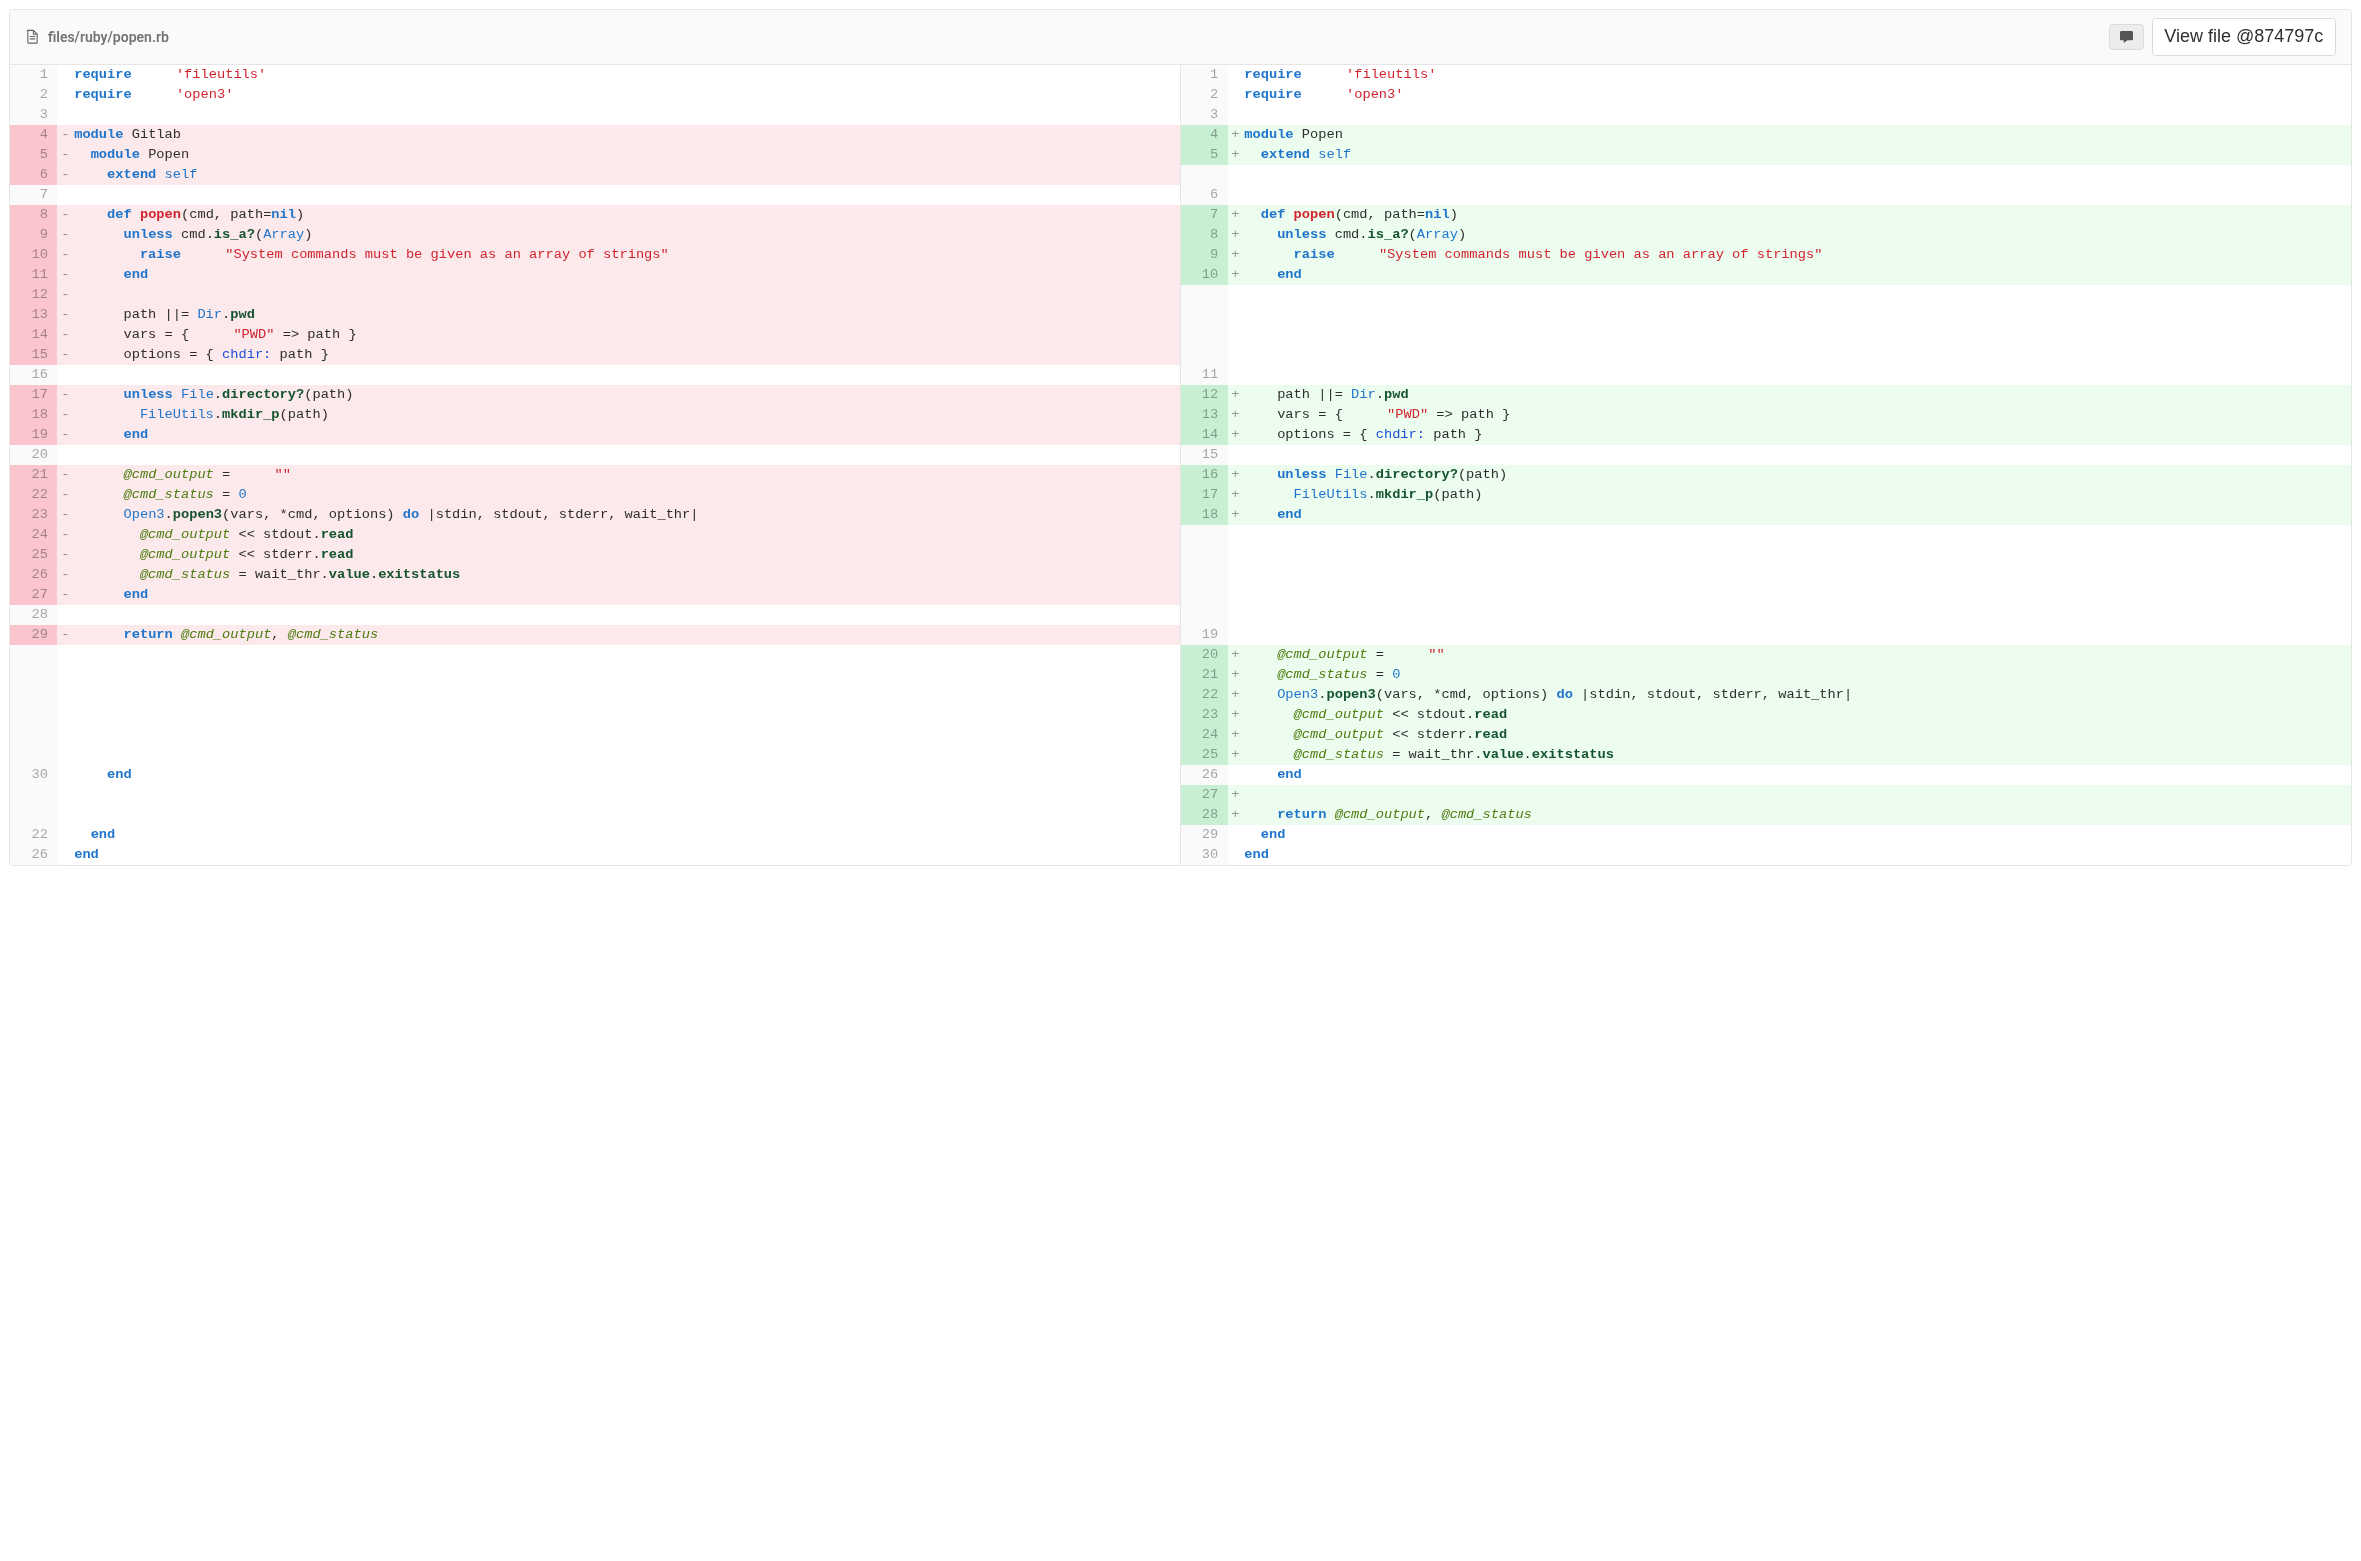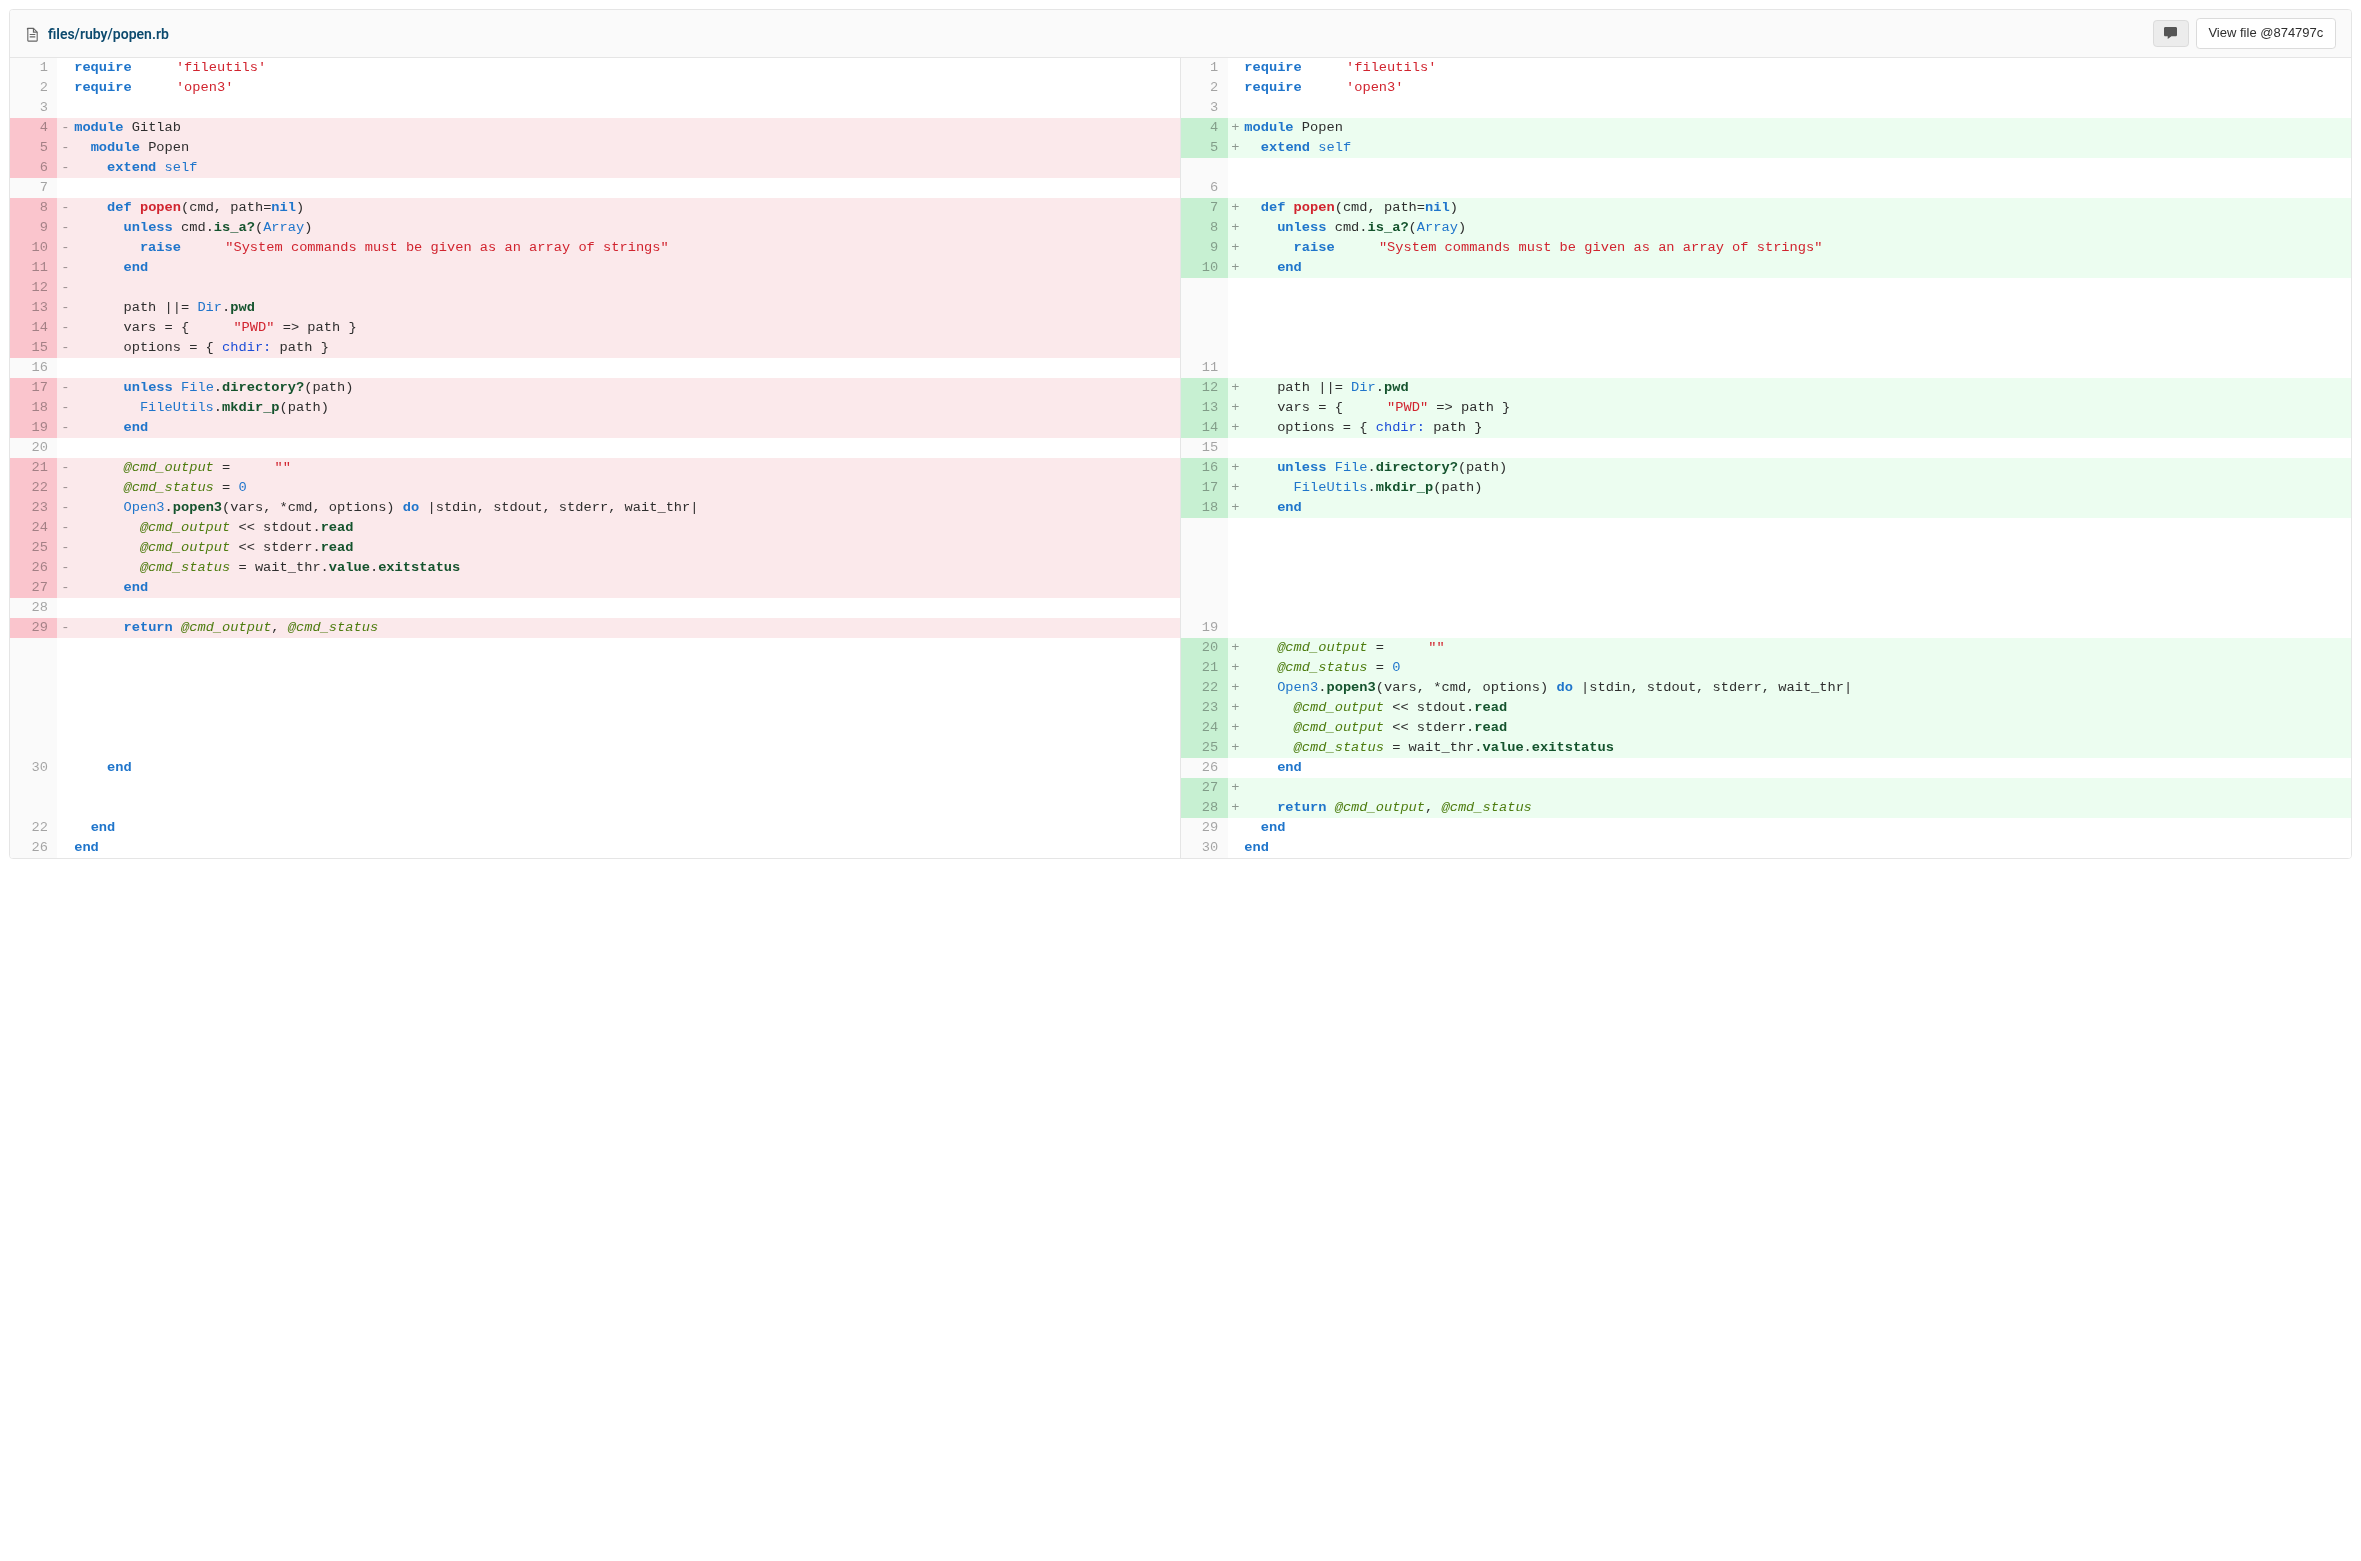--- a/index.html
+++ b/index.html
@@ -1,22 +1,22 @@
 <!DOCTYPE html>
 <html style="font-size:15px"><head>
 <meta charset="utf-8">
 <style>
 * { box-sizing: border-box; margin: 0; padding: 0; }
 body { font-family: -apple-system, BlinkMacSystemFont, "Segoe UI", Roboto, sans-serif; background: #fff; color: #2e2e2e; font-size: 13px; }
 .diff-file { border: 0.9px solid #e5e5e5; border-radius: 3.8px; margin: 9.4px; overflow: hidden; }
 .file-header { display: flex; align-items: center; justify-content: space-between; padding: 7.5px 15px; background: #fafafa; border-bottom: 0.9px solid #e5e5e5; }
-.file-title { display: flex; align-items: flex-end; gap: 7.5px; font-weight: 600; font-size: 14px; color: #0c4a6e; }
+.file-title { display: flex; align-items: flex-start; gap: 7.5px; font-weight: 600; font-size: 14px; color: #737373; }
 .file-title svg { width: 15px; height: 15px; flex-shrink: 0; }
 .file-actions { display: flex; gap: 7.5px; align-items: center; }
-.btn { display: inline-flex; align-items: center; justify-content: center; padding: 5.6px 11.3px; border: 0.9px solid #dbdbdb; border-radius: 3.8px; background: #fff; color: #2e2e2e; font-size: 13px; cursor: pointer; line-height: 1.4; }
+.btn { display: inline-flex; align-items: center; justify-content: center; padding: 5.6px 11.3px; border: 0.9px solid #dbdbdb; border-radius: 3.8px; background: #fff; color: #2e2e2e; font-size: 18px; cursor: pointer; line-height: 1.4; }
 .btn-icon { padding: 5.6px 9.4px; background: #ececec; }
 .btn-icon svg { width: 15px; height: 13px; }
 .diff-body { display: flex; font-family: "SFMono-Regular", Consolas, "Liberation Mono", Menlo, monospace; font-size: 13.7px; line-height: 20px; }
 .side { width: 50%; }
 .side.left { border-right: 0.9px solid #e5e5e5; }
 .row { display: flex; min-height: 20px; }
 .ln { width: 47px; text-align: right; padding: 0 9.4px 0 0; color: rgba(0,0,0,0.35); user-select: none; flex-shrink: 0; }
 .content { flex: 1; white-space: pre-wrap; word-break: break-all; padding: 0 9.4px 0 3.8px; }
 .sign { display: inline-block; width: 13px; color: rgba(0,0,0,0.4); }
 .row.del .ln { background: #fac5cd; }

